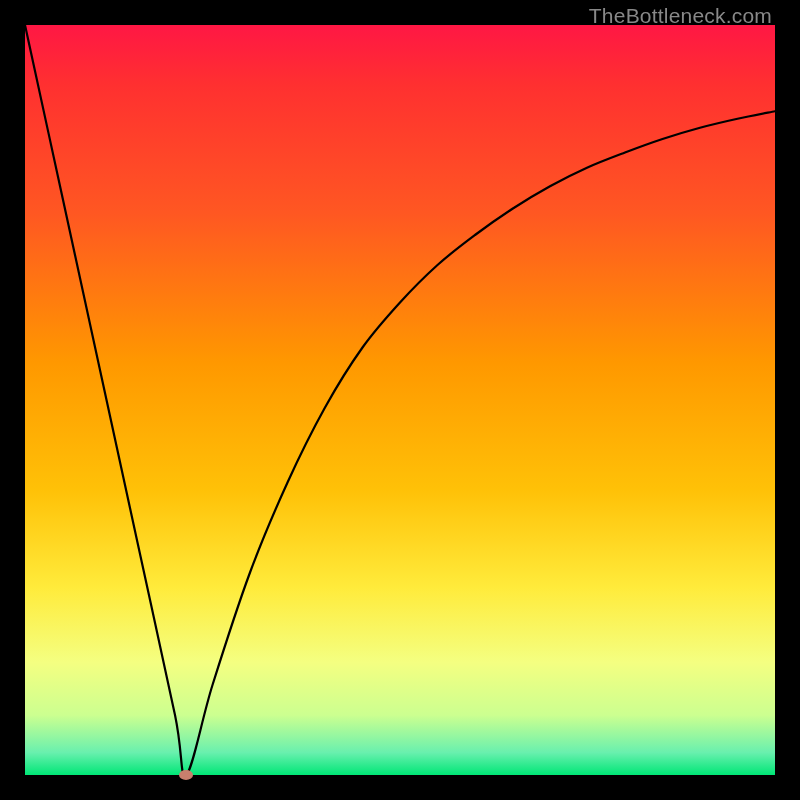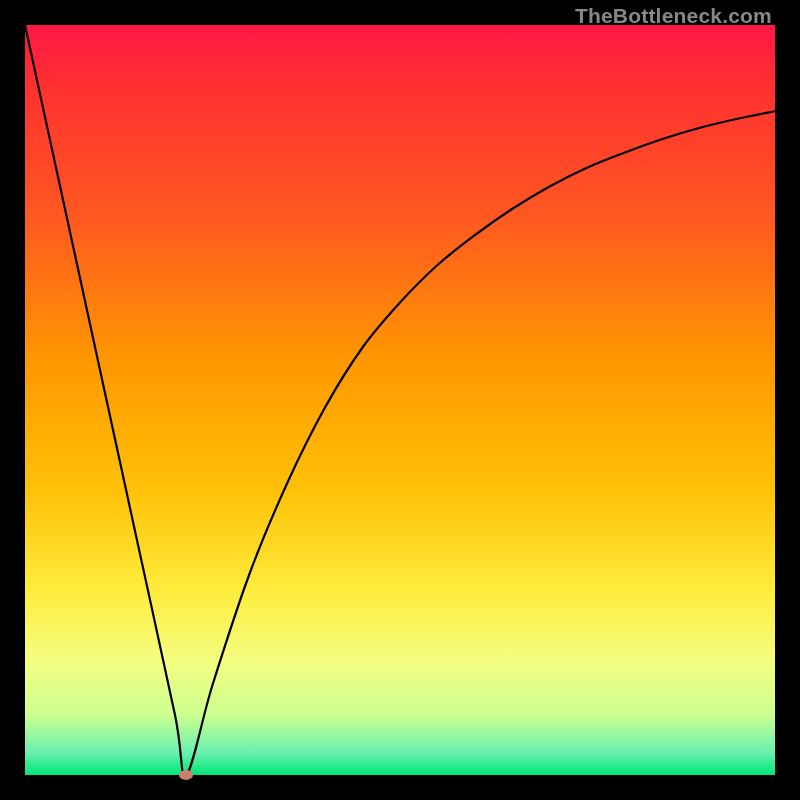--- a/index.html
+++ b/index.html
@@ -28,21 +28,21 @@
       #69f0ae 97%,
       #00e676 100%
     );
   }
   .watermark {
     position: absolute;
     top: 4px;
     right: 28px;
     font-family: Arial, Helvetica, sans-serif;
     font-size: 21px;
-    font-weight: 700;
+    font-weight: 400;
     color: #888888;
     letter-spacing: 0.2px;
   }
   .curve-layer {
     position: absolute;
     left: 25px;
     top: 25px;
     width: 750px;
     height: 750px;
     pointer-events: none;

